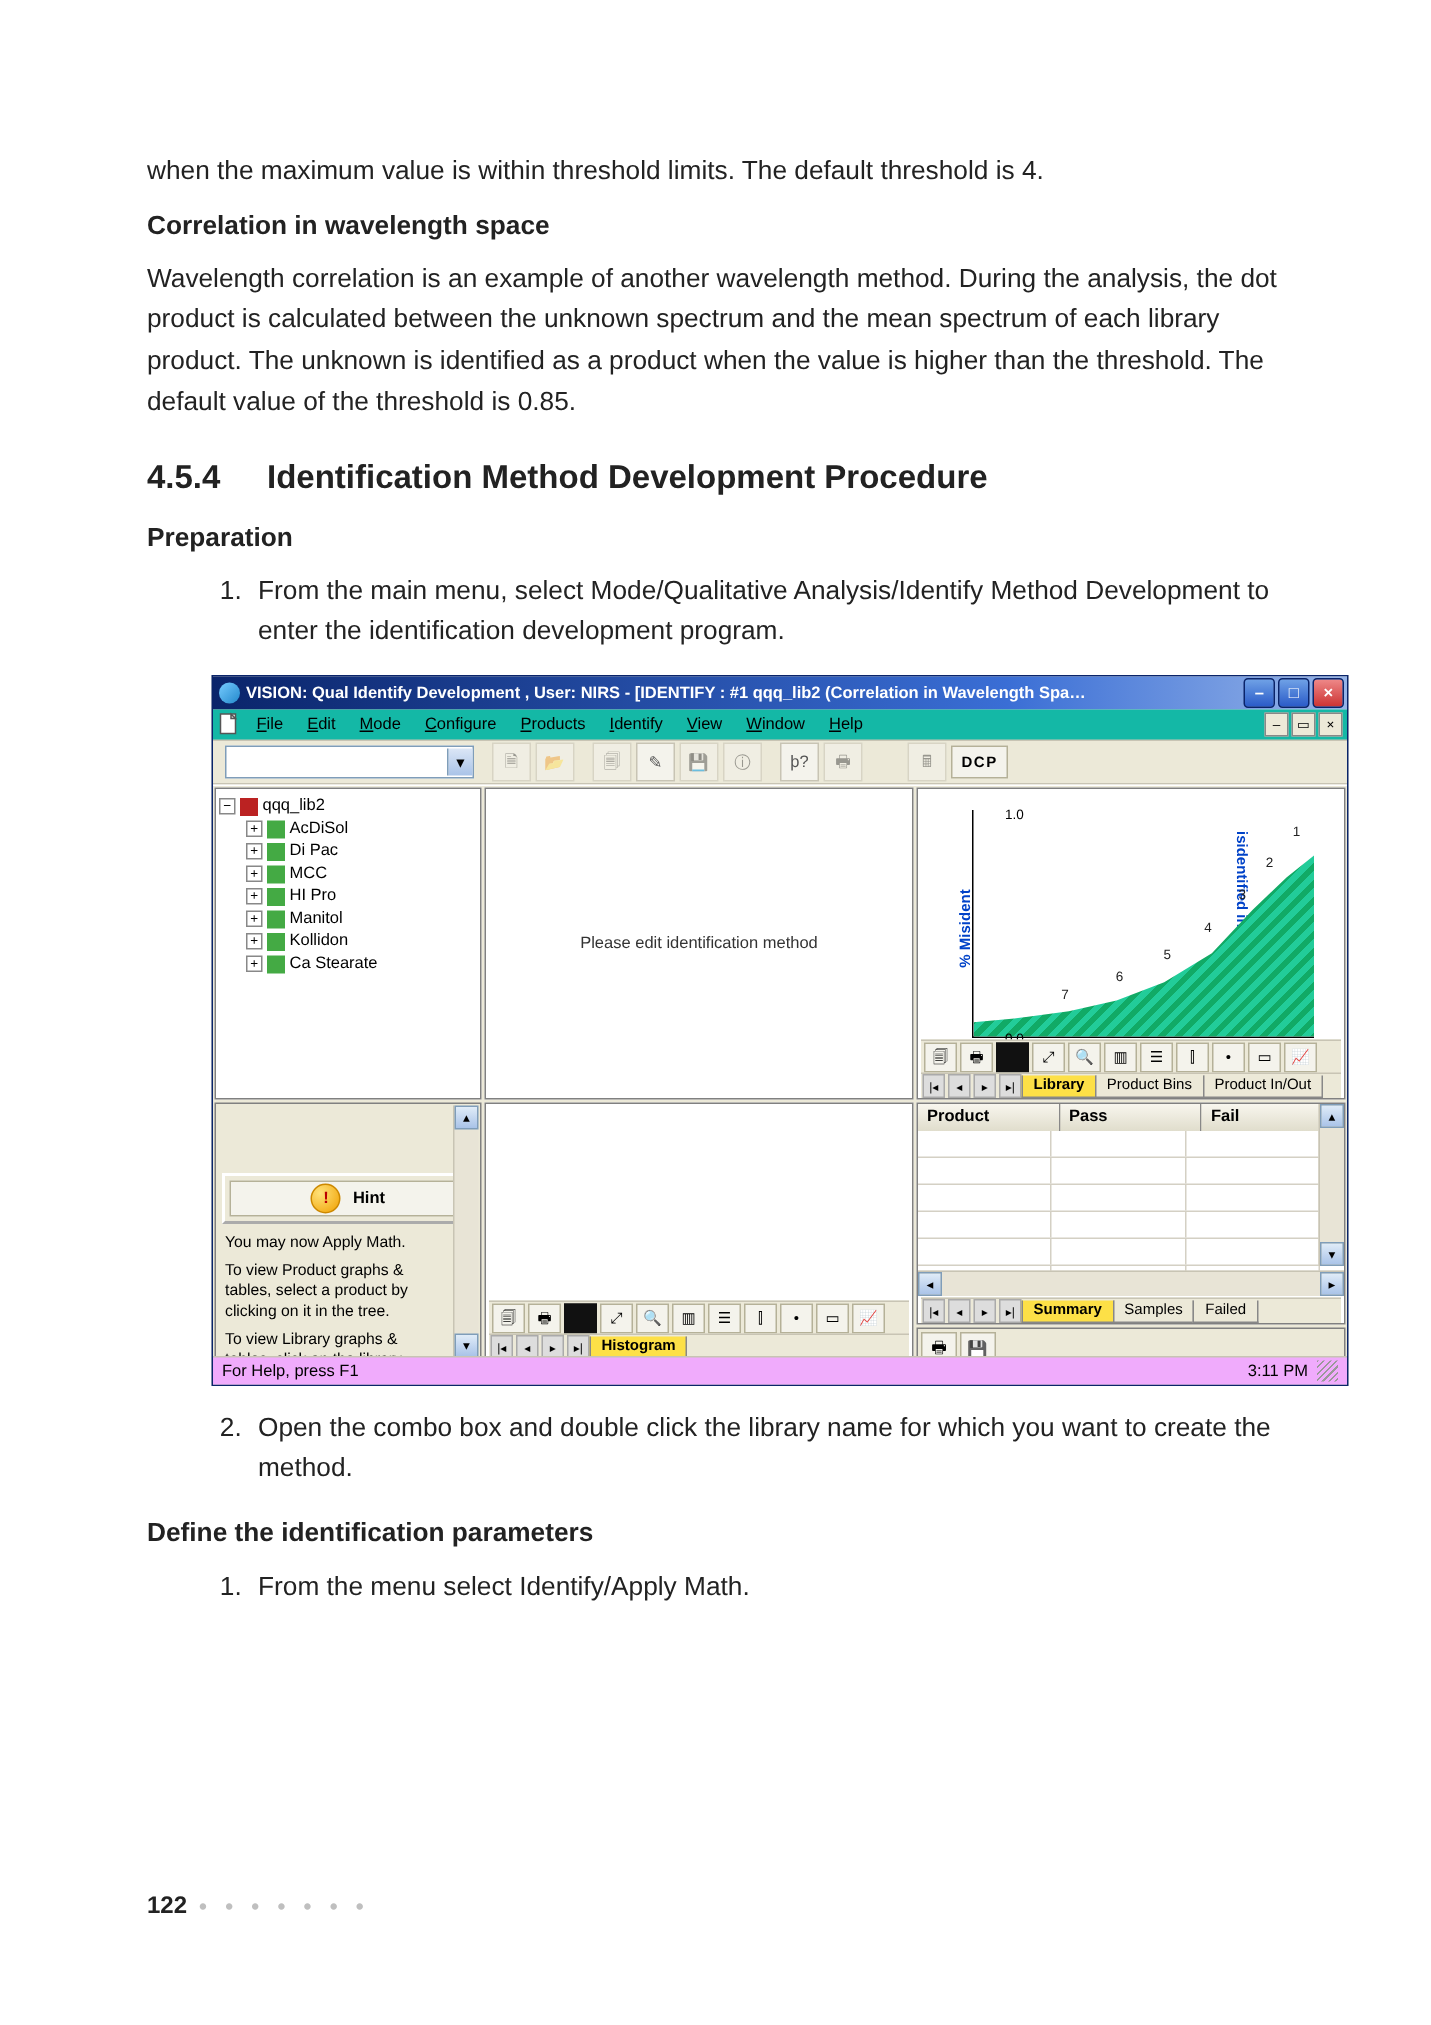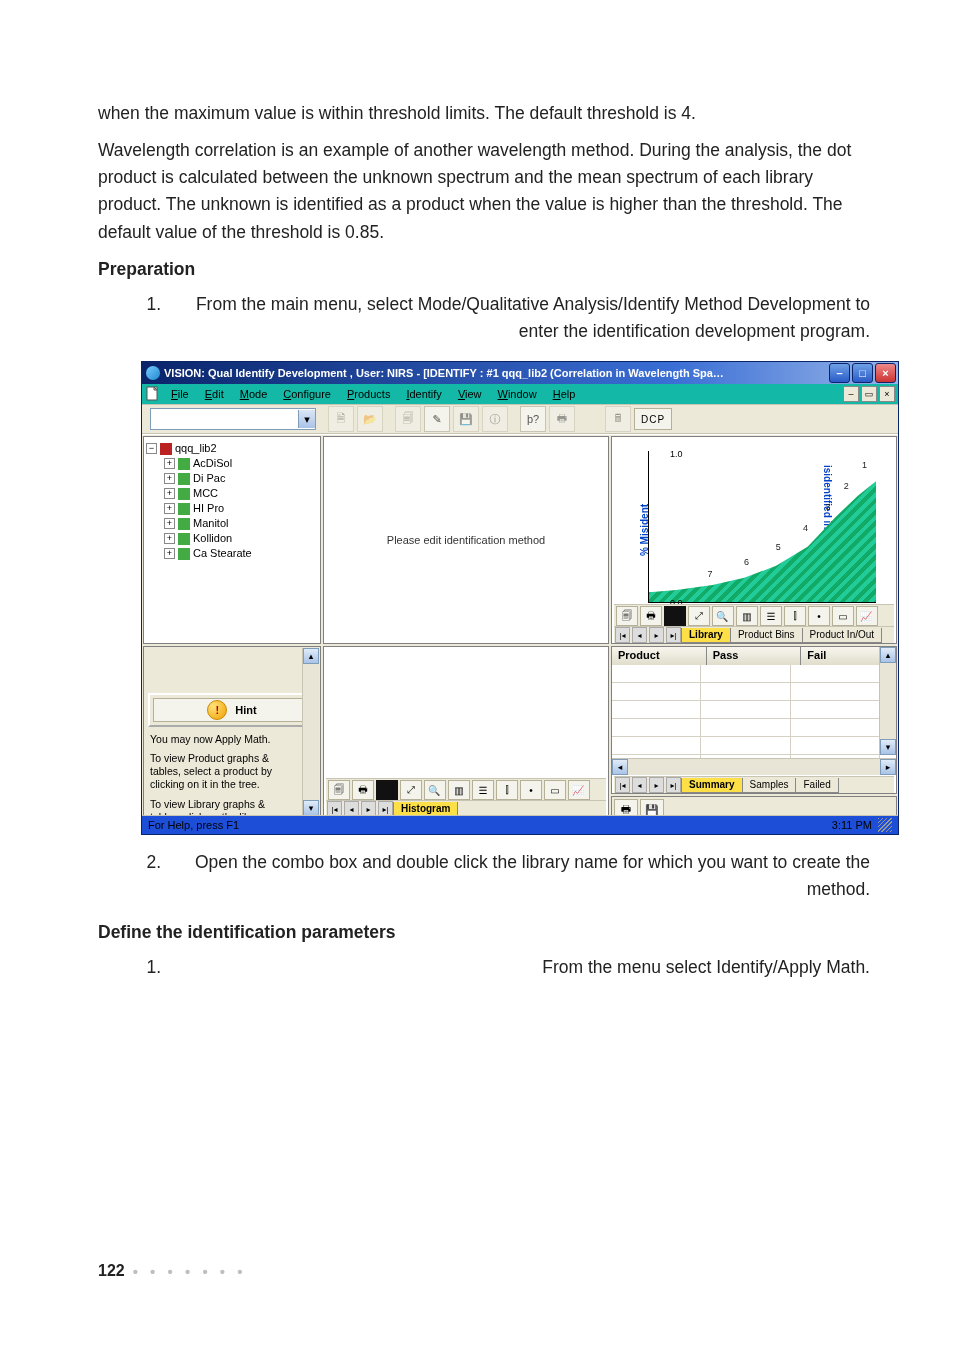--- a/index.html
+++ b/index.html
@@ -15,21 +15,21 @@
 .page {
   padding: 100px 84px 0 98px;
 }
 p { margin: 0 0 10px 0; line-height: 1.55; font-size: 17.5px; }
 h2.section {
   font-size: 22px;
   font-weight: 700;
   margin: 24px 0 14px 0;
 }
 h2.section .num { display: inline-block; width: 80px; }
-ol.steps { margin: 6px 0 16px 0; padding-left: 68px; text-align: right; }
+ol.steps { margin: 6px 0 16px 0; padding-left: 68px; }
 ol.steps li { font-size: 17.5px; line-height: 1.55; padding-left: 6px; margin-bottom: 8px; }
 .subhead { font-weight: 700; font-size: 17.5px; margin: 8px 0 8px 0; }
 
 
 .app-window {
   width: 756px;
   height: 472px;
   margin: 6px 0 14px 43px;
   border: 1px solid #0a246a;
   background: #ece9d8;
@@ -105,21 +105,21 @@
   background: #f4f3ec;
   display:flex; align-items:center; justify-content:center;
   color: #555;
 }
 .tbtn.disabled { opacity: 0.55; }
 .tsep { width: 6px; }
 .dcp-btn {
   height: 20px; padding: 0 6px;
   border:1px solid #b5b198; background:#f4f3ec;
   font-size:10px; letter-spacing:1px;
-  display:flex; align-items:center;
+  display:flex; align-items:center;font-weight:bold;
 }
 
 .workarea {
   display: grid;
   grid-template-columns: 180px 1fr 1fr;
   grid-template-rows: 210px 1fr 24px;
   height: calc(100% - 22px - 20px - 28px - 18px);
   border-top: 1px solid #fff;
 }
 
@@ -267,21 +267,21 @@
 
 .save-pane { position:relative; }
 .save-tb {
   position:absolute; left:2px; top:2px; display:flex; gap:2px;
 }
 .save-tb .mb { width:22px; height:20px; border:1px solid #b5b198; background:#f4f3ec; display:flex;align-items:center;justify-content:center; }
 
 
 .statusbar {
   position:absolute; left:0; right:0; bottom:0; height:18px;
-  background:#1d4ed8; border-top:1px solid #c8c4b4;
+  background:#f0abfc; border-top:1px solid #c8c4b4;
   display:flex; align-items:center; padding:0 6px;
 }
 .statusbar .grow { flex:1; }
 .statusbar .grip {
   width:14px; height:14px;
   background: repeating-linear-gradient(135deg,#999 0 1px, transparent 1px 3px);
 }
 
 
 .footer {
@@ -289,22 +289,26 @@
   font-size:16px; font-weight:700; color:#222;
   display:flex; align-items:center; gap:8px;
 }
 .footer .dots { letter-spacing: 4px; color:#bfbfbf; font-size:15px; }
 </style>
 </head>
 <body>
 
 <div class="page">
   <p>when the maximum value is within threshold limits. The default threshold is 4.</p>
+  <p class="subhead">Correlation in wavelength space</p>
   <p>Wavelength correlation is an example of another wavelength method. During the analysis, the dot product is calculated between the unknown spectrum and the mean spectrum of each library product. The unknown is identified as a product when the value is higher than the threshold. The default value of the threshold is 0.85.</p>
 
+  <h2 class="section">
+    <span class="num">4.5.4</span><span>Identification Method Development Procedure</span>
+  </h2>
 
   <p class="subhead">Preparation</p>
   <ol class="steps">
     <li>From the main menu, select Mode/Qualitative Analysis/Identify Method Development to enter the identification development program.</li>
   </ol>
 
   <div class="app-window">
     <div class="titlebar">
       <div class="logo"></div>
       <div class="ttext">VISION: Qual Identify Development , User: NIRS - [IDENTIFY : #1 qqq_lib2 (Correlation in Wavelength Spa…</div>

